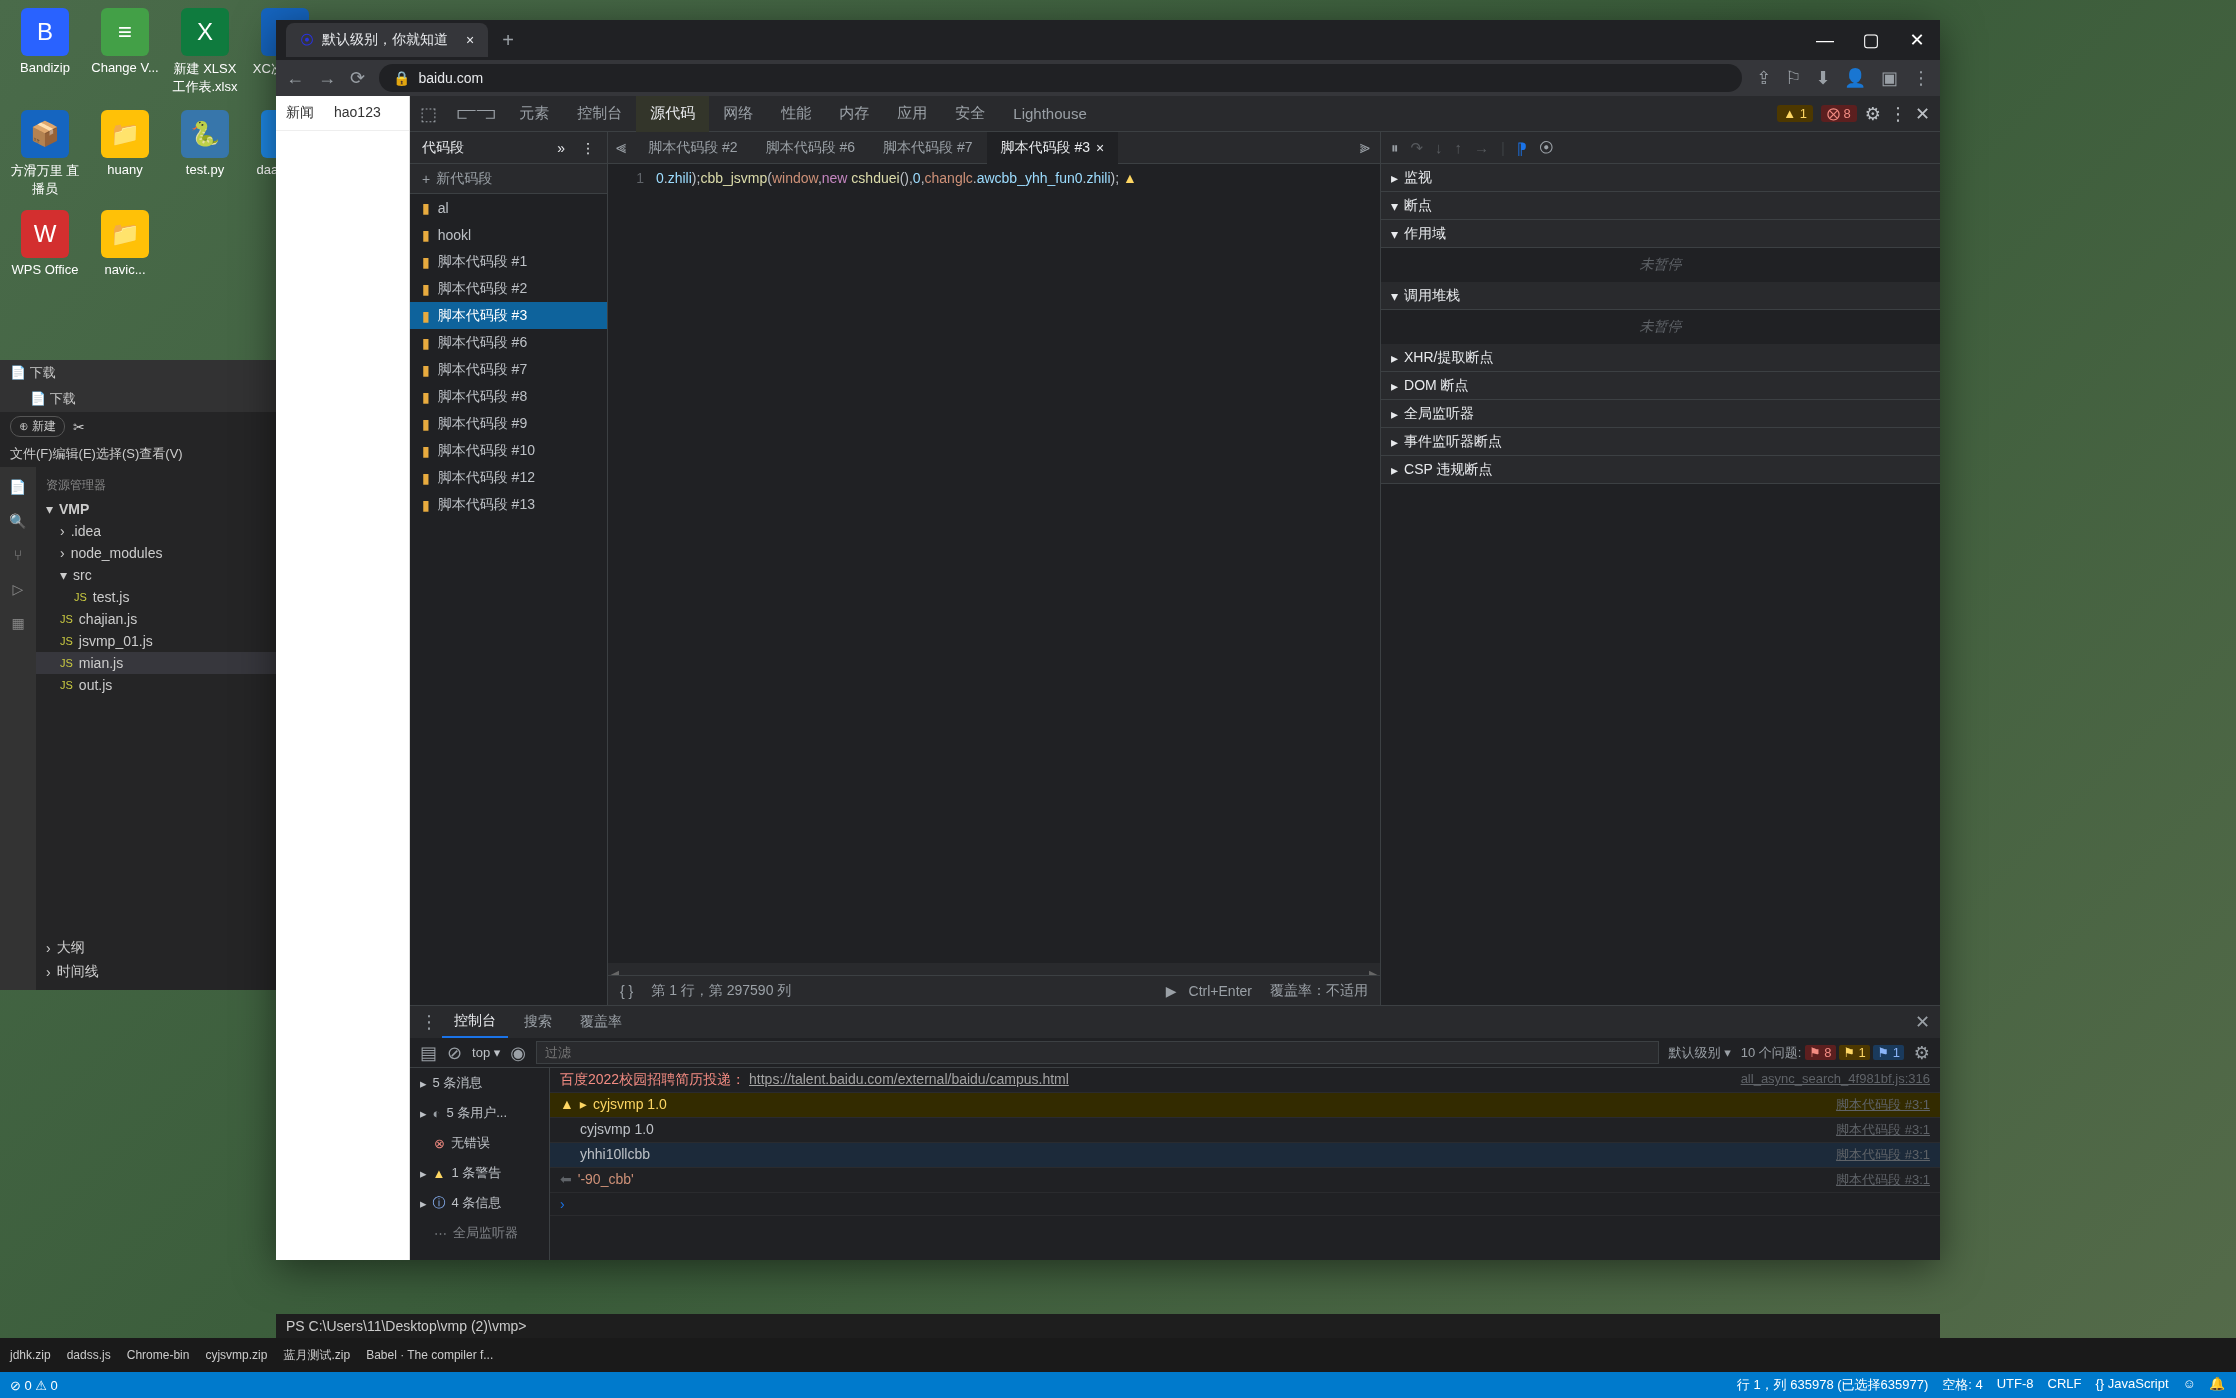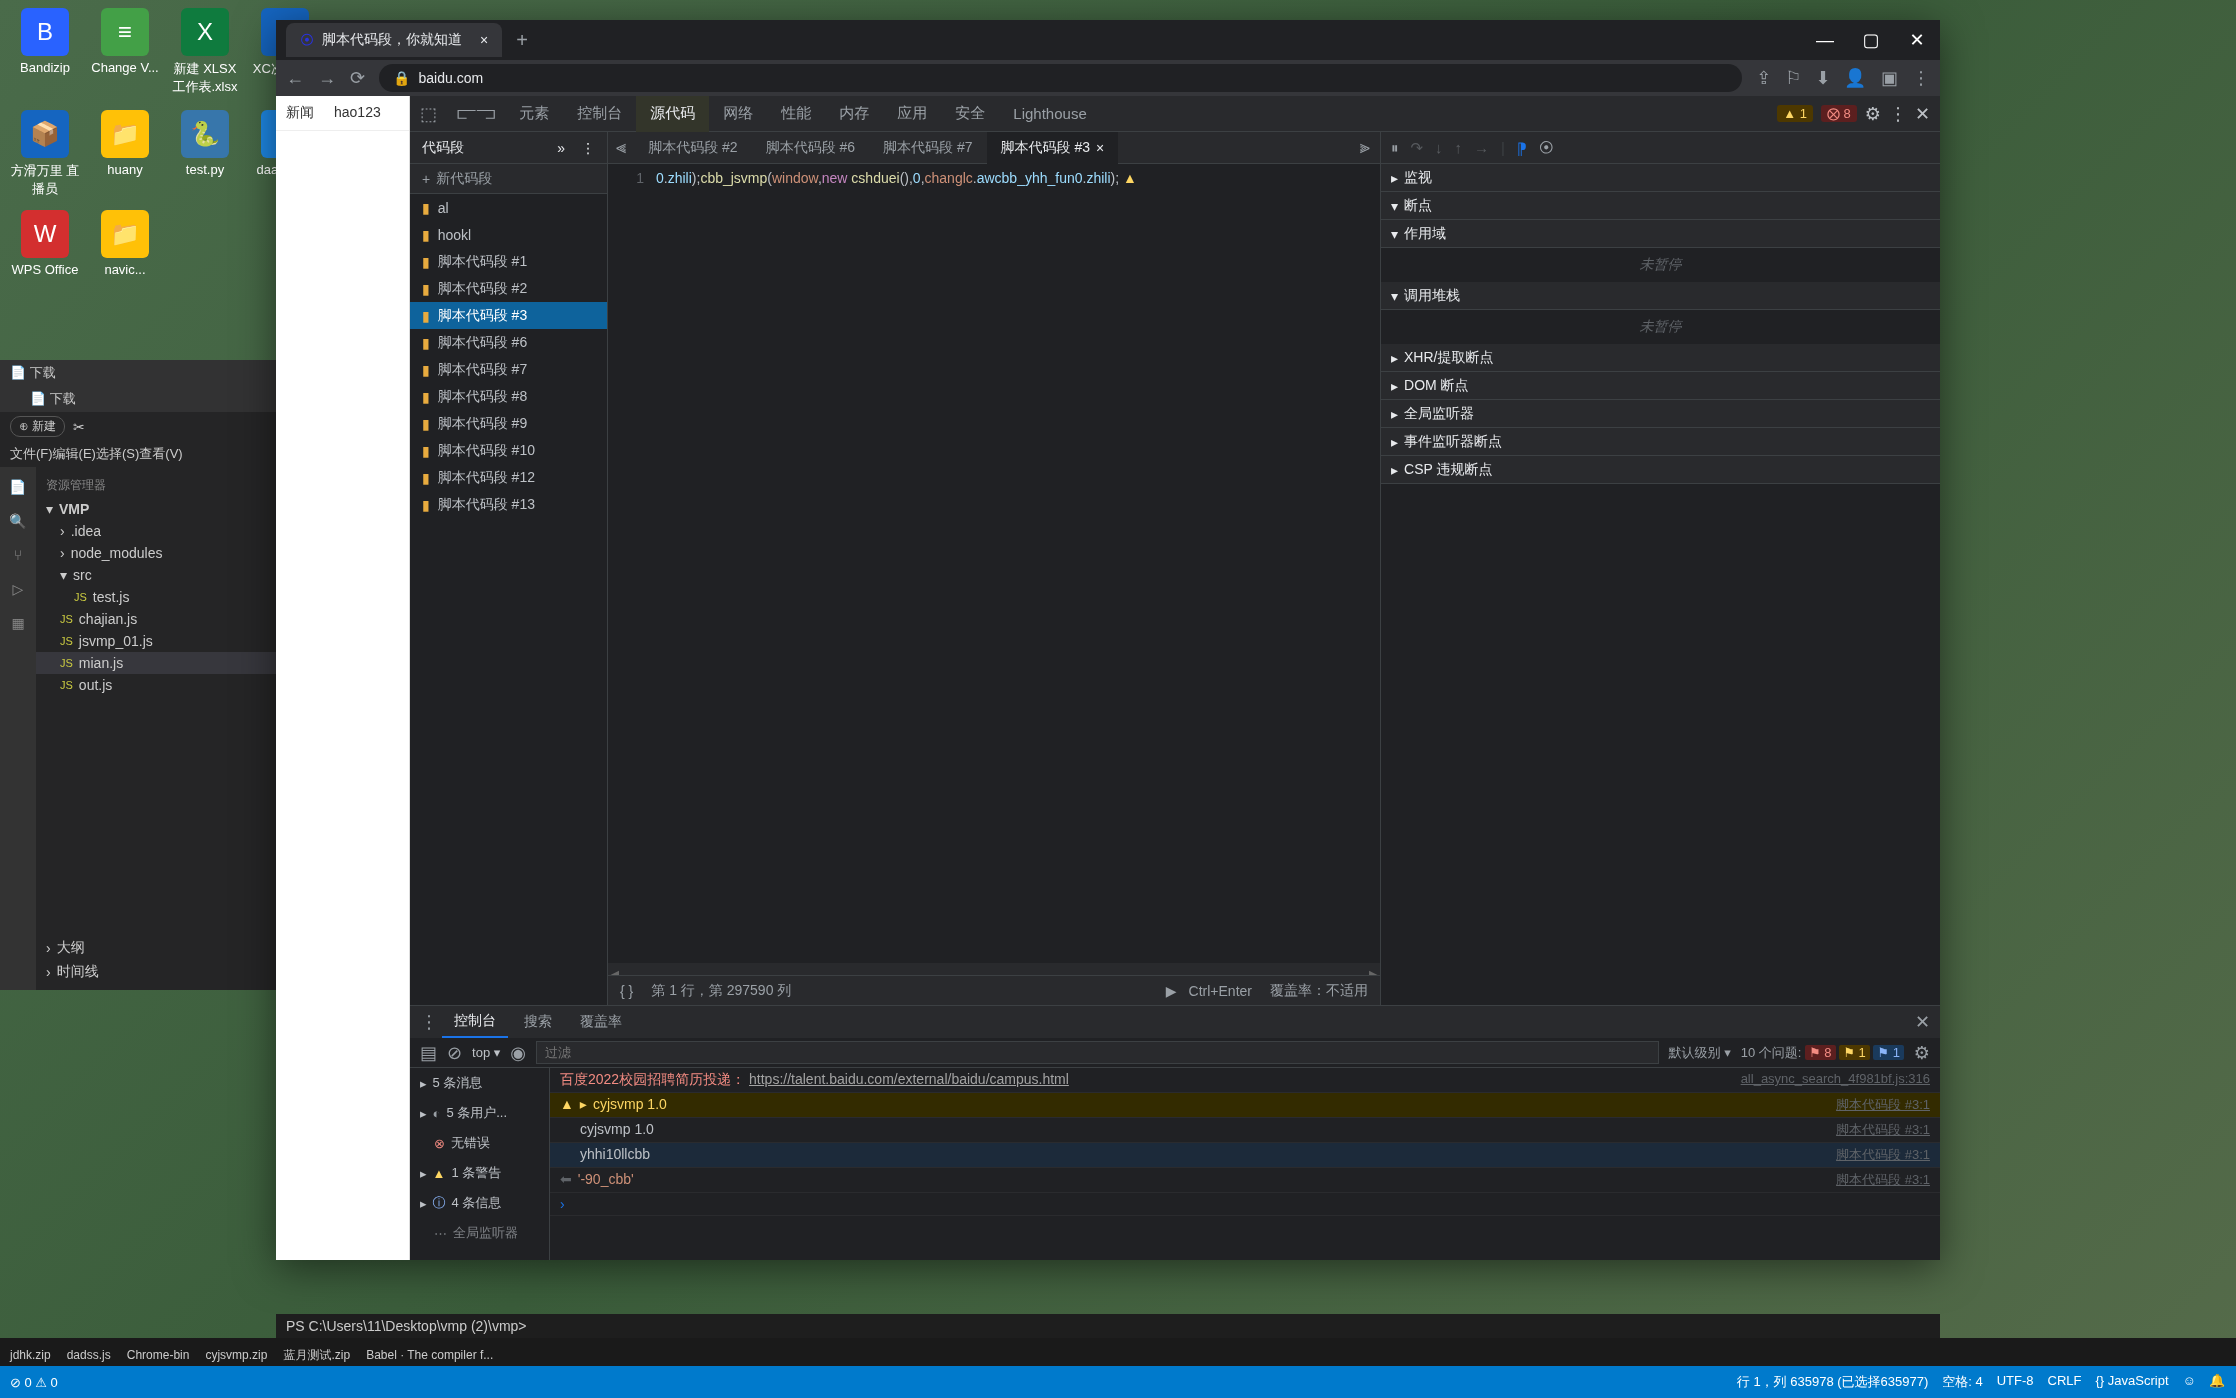--- a/index.html
+++ b/index.html
@@ -91,21 +91,21 @@
 .vscode-title { background: #323233; padding: 4px 10px; font-size: 13px; }
 .vscode-menu { background: #252526; padding: 4px 10px; font-size: 13px; display: flex; }
 .vscode-side { display: flex; }
 .vscode-act { width: 36px; background: #333; display: flex; flex-direction: column; align-items: center; gap: 18px; padding-top: 12px; color: #888; }
 .vscode-tree { flex: 1; background: #252526; padding: 6px 0; }
 .tree-item { padding: 3px 10px; display: flex; align-items: center; gap: 6px; }
 .tree-item.selected { background: #37373d; }
 .tree-item .js { color: #cbcb41; font-size: 11px; }
 
 
-.taskbar { position: absolute; bottom: 0; left: 0; right: 0; height: 32px; background: #007acc; display: flex; align-items: center; padding: 0 10px; color: #fff; font-size: 13px; gap: 14px; }
+.taskbar { position: absolute; bottom: 0; left: 0; right: 0; height: 26px; background: #007acc; display: flex; align-items: center; padding: 0 10px; color: #fff; font-size: 13px; gap: 14px; }
 .taskbar .right { margin-left: auto; display: flex; gap: 14px; }
 
 .taskbar2 { position: absolute; bottom: 26px; left: 0; right: 0; height: 34px; background: #1a1a1a; display: flex; align-items: center; padding: 0 4px; color: #ccc; font-size: 12px; gap: 4px; }
 .tb-item { padding: 2px 6px; }
 </style>
 </head>
 <body>
 
 <div class="desktop">
 
@@ -197,21 +197,21 @@
           <span>时间线</span>
         </div>
     </div>
   </div>
 </div>
 
 <div class="browser">
   <div class="tab-bar">
     <div class="tab">
       <span style="color:#2932e1">⦿</span>
-      <span>脚本代码段，你就知道</span>
+      <span>默认级别，你就知道</span>
       <span class="close-x">×</span>
     </div>
     <span class="tab-add">+</span>
     <div class="win-controls">
       <span>—</span>
       <span>▢</span>
       <span>✕</span>
     </div>
   </div>
   <div class="addr-bar">

